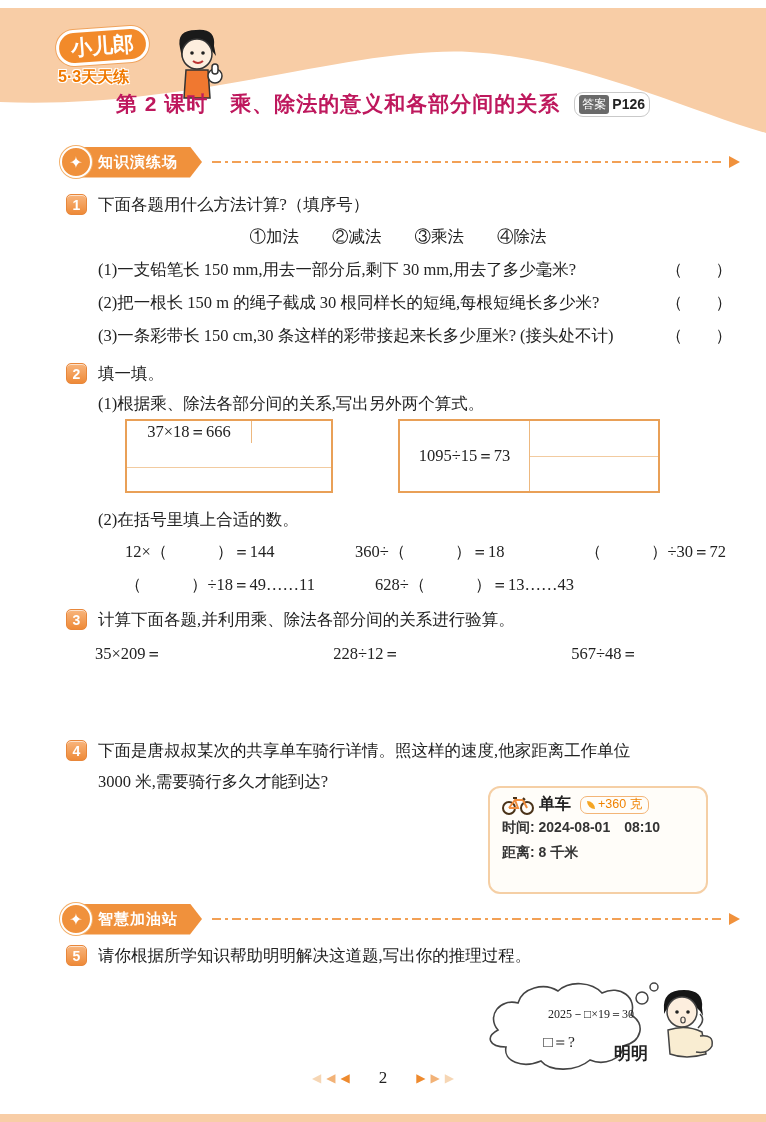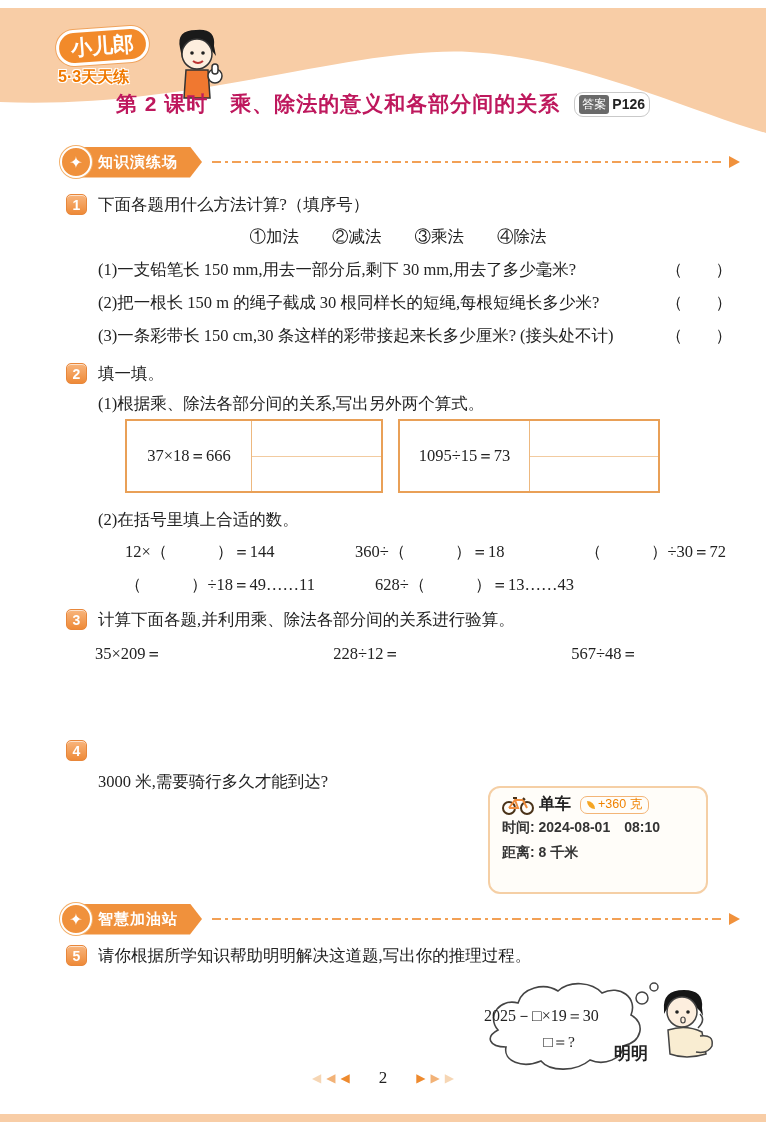--- a/index.html
+++ b/index.html
@@ -92,21 +92,21 @@
   .ride-badge {
     display:inline-flex; align-items:center; gap:3px; margin-left:4px;
     border:1.5px solid #f3b577; border-radius:7px; padding:0 6px; height:18px;
     color:#f08200; font-size:12.5px; font-family:"Liberation Sans",sans-serif;
   }
   .leaf { width:8px; height:8px; background:#f5a523; border-radius:0 100% 0 100%; display:inline-block; }
   .ride-card .card-line { font-family:"Liberation Sans",sans-serif; font-weight:bold; font-size:14px; line-height:25px; color:#333; }
 
   
   .cloud-wrap { position:absolute; left:470px; top:976px; width:195px; height:102px; }
-  .cloud-text1 { position:absolute; left:14px; top:30px; width:150px; text-align:left; font-size:16px; }
+  .cloud-text1 { position:absolute; left:14px; top:30px; width:150px; text-align:right; font-size:12px; }
   .cloud-text2 { position:absolute; left:14px; top:56px; width:150px; text-align:center; font-size:15.5px; }
   .mingming-boy { position:absolute; left:648px; top:984px; }
   .mingming-label { position:absolute; left:614px; top:1042px; font-weight:bold; font-size:17px; }
 
   
   .footer { position:absolute; left:0; right:0; top:1068px; display:flex; align-items:center; justify-content:center; gap:5px; }
   .tri { font-size:12px; line-height:1; }
   .footer .num { font-size:17px; margin:0 24px; }
   .bottom-strip { position:absolute; bottom:0; left:0; width:100%; height:8px; background:#f8cda6; }
 </style>
@@ -166,21 +166,21 @@
     <span>(3)一条彩带长 150 cm,30 条这样的彩带接起来长多少厘米? (接头处不计)</span>
     <span>（　　）</span>
   </div>
 
   <div class="q-row" style="top:361px;">
     <div class="q-badge">2</div>
     <div class="q-text">填一填。</div>
   </div>
   <div class="line" style="top:393px; left:98px;">(1)根据乘、除法各部分间的关系,写出另外两个算式。</div>
 
-  <div class="fill-table" style="top:419px; left:125px; width:258px;">
+  <div class="fill-table" style="top:419px; left:125px; width:208px;flex-direction:column;">
     <div class="given" style="width:125px;">37×18＝666</div>
     <div class="blanks">
       <div class="cell"></div>
       <div class="cell"></div>
     </div>
   </div>
   <div class="fill-table" style="top:419px; left:398px; width:262px;justify-content:flex-end;">
     <div class="given" style="width:130px;">1095÷15＝73</div>
     <div class="blanks">
       <div class="cell"></div>
@@ -204,20 +204,21 @@
     <div class="q-text">计算下面各题,并利用乘、除法各部分间的关系进行验算。</div>
   </div>
   <div class="line" style="top:643px; left:95px; right:128px; display:flex; justify-content:space-between;">
     <span>35×209＝</span>
     <span>228÷12＝</span>
     <span>567÷48＝</span>
   </div>
 
   <div class="q-row" style="top:738px;">
     <div class="q-badge">4</div>
+    <div class="q-text">下面是唐叔叔某次的共享单车骑行详情。照这样的速度,他家距离工作单位</div>
   </div>
   <div class="line" style="top:771px; left:98px;">3000 米,需要骑行多久才能到达?</div>
 
   <div class="ride-card">
     <div class="card-head">
       <svg width="32" height="20" viewBox="0 0 32 20">
         <circle cx="7" cy="13" r="6" fill="none" stroke="#4a3218" stroke-width="2"></circle>
         <circle cx="25" cy="13" r="6" fill="none" stroke="#4a3218" stroke-width="2"></circle>
         <path d="M7,13 L13,5 L21,5 L25,13 M13,5 L16,13 L7,13" fill="none" stroke="#ef8c3c" stroke-width="2"></path>
         <path d="M11,3 L15,3 M21,3 L23,5" stroke="#4a3218" stroke-width="2"></path>

